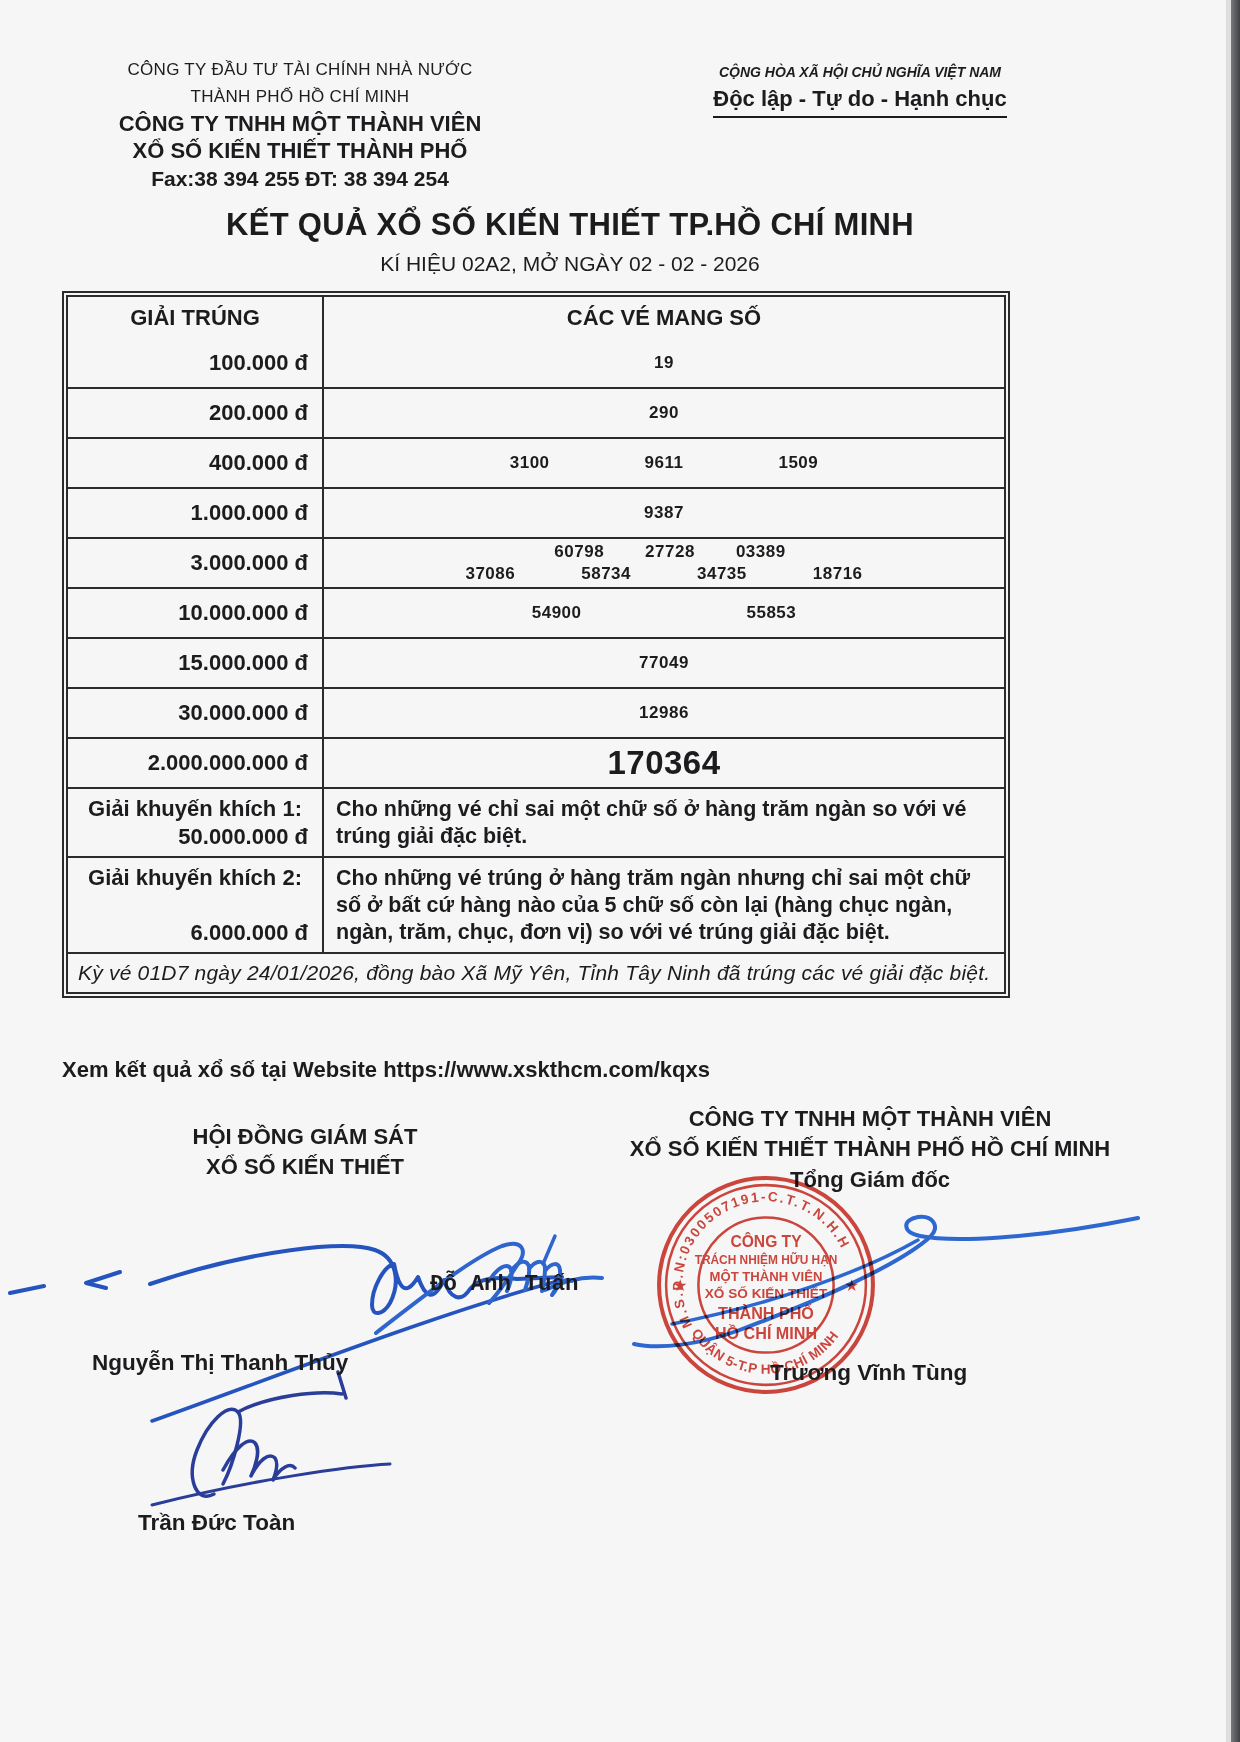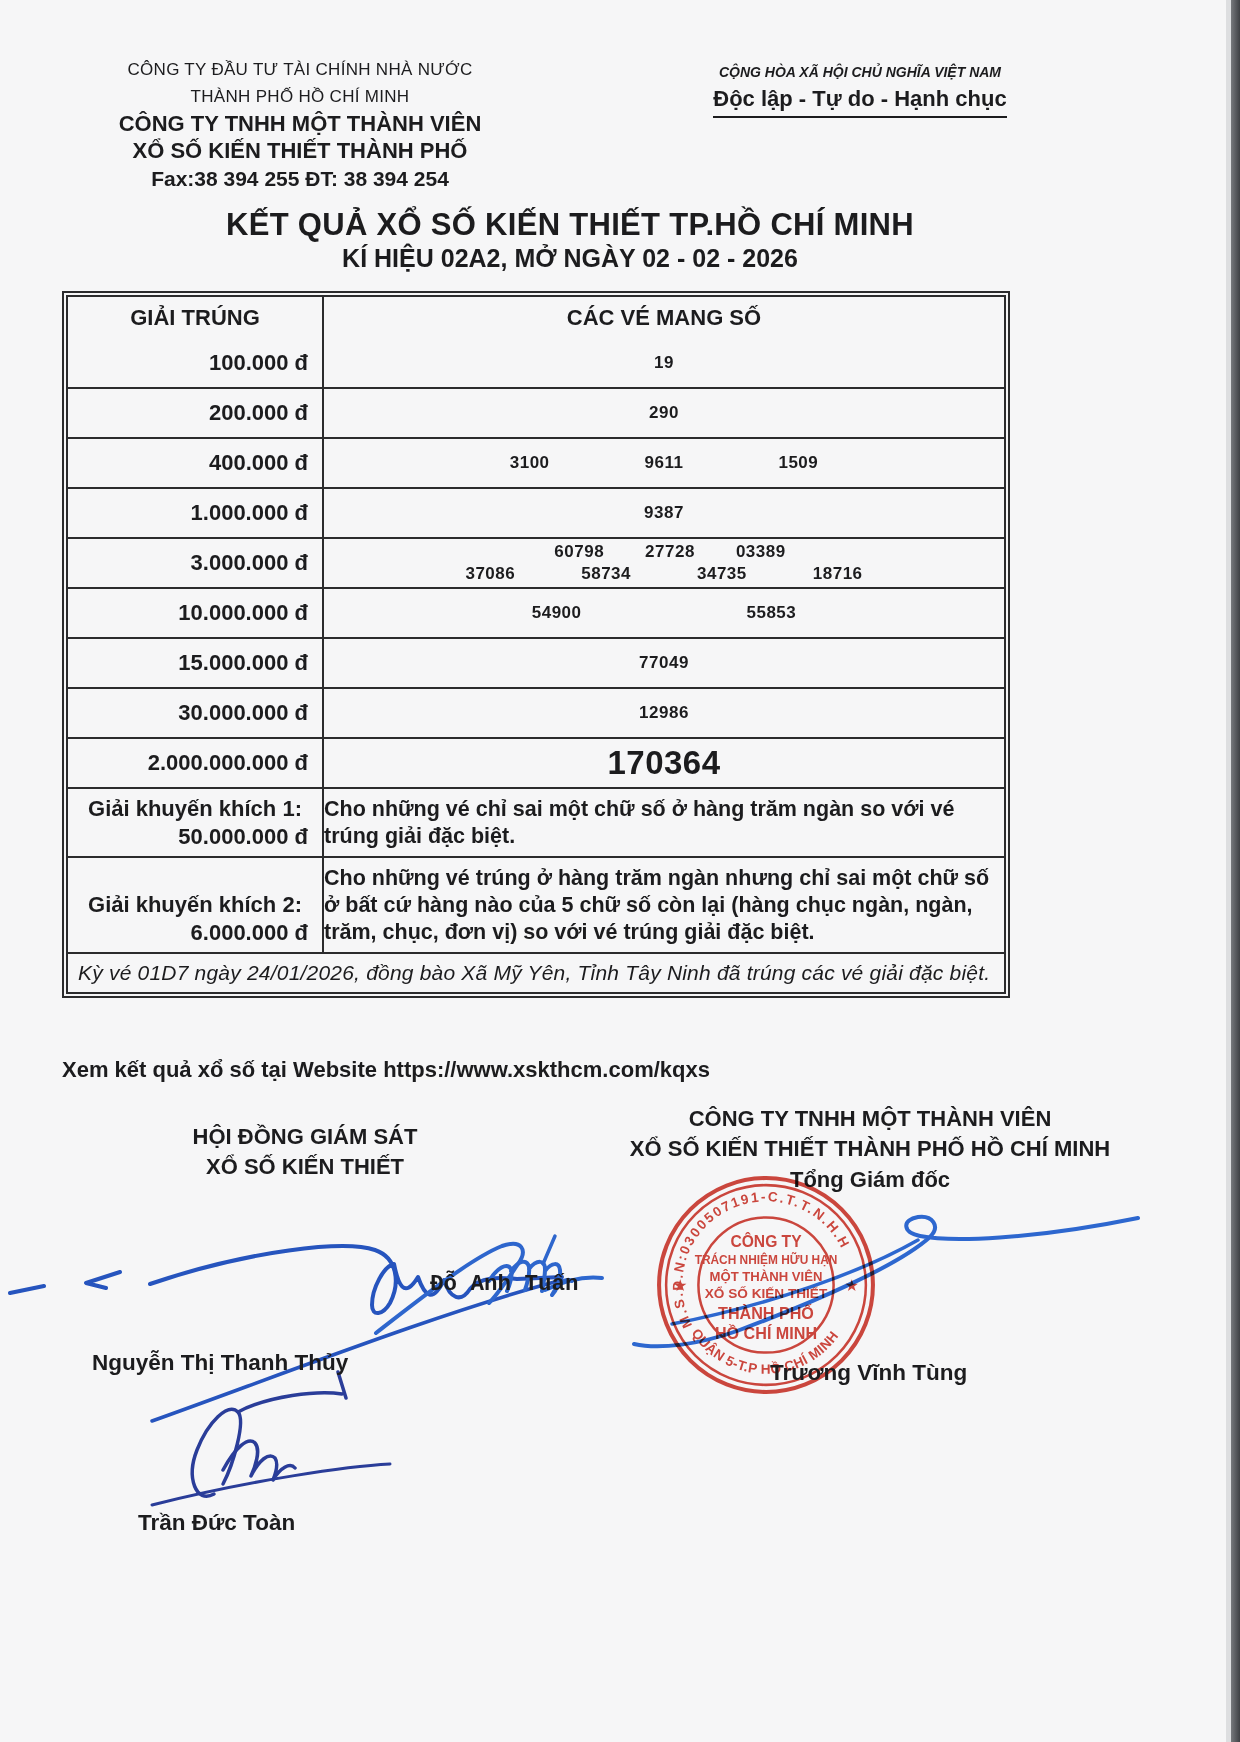--- a/index.html
+++ b/index.html
@@ -18,40 +18,40 @@
   
   .hdr-left{position:absolute;left:40px;top:56px;width:520px;text-align:center;line-height:27px;}
   .hdr-left .l-reg{font-size:17px;font-weight:400;letter-spacing:.3px;}
   .hdr-left .l-bold{font-size:22px;font-weight:700;}
   .hdr-left .l-fax{font-size:21px;font-weight:700;margin-top:1px;}
   .hdr-right{position:absolute;left:600px;top:64px;width:520px;text-align:center;}
   .hdr-right .nat1{font-size:14px;font-weight:700;font-style:italic;}
   .hdr-right .nat2{display:inline-block;font-size:22px;font-weight:700;margin-top:6px;padding-bottom:4px;border-bottom:2.5px solid var(--ink);}
 
   .doc-title{position:absolute;left:0;top:207px;width:1140px;text-align:center;font-size:31px;font-weight:700;letter-spacing:.3px;}
-  .doc-subtitle{position:absolute;left:0;top:244px;width:1140px;text-align:center;font-size:25px;font-weight:700;}
+  .doc-subtitle{position:absolute;left:0;top:252px;width:1140px;text-align:center;font-size:21px;font-weight:400;}
 
   
   .rtable{position:absolute;left:62px;top:291px;width:948px;border:2.5px solid var(--line);padding:2px;}
   .rtable-inner{border:2px solid var(--line);}
   .trow{display:flex;border-top:2.5px solid var(--line);}
   .trow:first-child{border-top:none;}
   .hcell{display:flex;align-items:center;justify-content:center;font-weight:700;font-size:22px;min-height:42px;}
   .hcell.c1{flex:0 0 256px;border-right:2.5px solid var(--line);}
   .hcell.c2{flex:1;}
   .cell.prize{flex:0 0 256px;border-right:2.5px solid var(--line);display:flex;align-items:center;justify-content:flex-end;
     padding:4px 14px 4px 4px;font-weight:700;font-size:22px;}
   .cell.nums{flex:1;display:flex;flex-direction:column;justify-content:center;align-items:center;padding:2px 0;min-height:48px;}
   .numline{display:flex;justify-content:center;font-weight:700;font-size:17px;line-height:1.28;letter-spacing:.5px;}
   .nums.big .numline{font-size:33px;}
-  .kk-labels{flex:0 0 256px;border-right:2.5px solid var(--line);display:flex;flex-direction:column;justify-content:flex-end;
+  .kk-labels{flex:0 0 256px;border-right:2.5px solid var(--line);display:flex;flex-direction:column;justify-content:space-between;
     padding:6px 8px;font-weight:700;font-size:22px;line-height:1.25;}
   .kk-label{text-align:center;}
   .kk-amount{text-align:right;padding-right:6px;}
-  .kk-desc{flex:1;display:flex;flex-direction:column;justify-content:center;font-weight:700;font-size:21.5px;line-height:1.24;padding:7px 0;}
+  .kk-desc{flex:1;display:flex;flex-direction:column;justify-content:center;font-weight:700;font-size:21.5px;line-height:1.24;padding:7px 12px;}
   .footrow{border-top:2.5px solid var(--line);font-style:italic;font-size:21px;padding:7px 10px;letter-spacing:.2px;}
 
   .website-line{position:absolute;left:62px;top:1057px;font-weight:700;font-size:22px;}
 
   
   .sig-left-title{position:absolute;left:135px;top:1122px;width:340px;text-align:center;font-weight:700;font-size:22px;line-height:1.35;}
   .sig-right-title{position:absolute;left:580px;top:1104px;width:580px;text-align:center;font-weight:700;font-size:22px;line-height:1.35;}
   .sig-right-role{margin-top:2px;}
   .sig-name{position:absolute;font-weight:700;font-size:22.5px;white-space:nowrap;}
   .n1{left:92px;top:1350px;}

